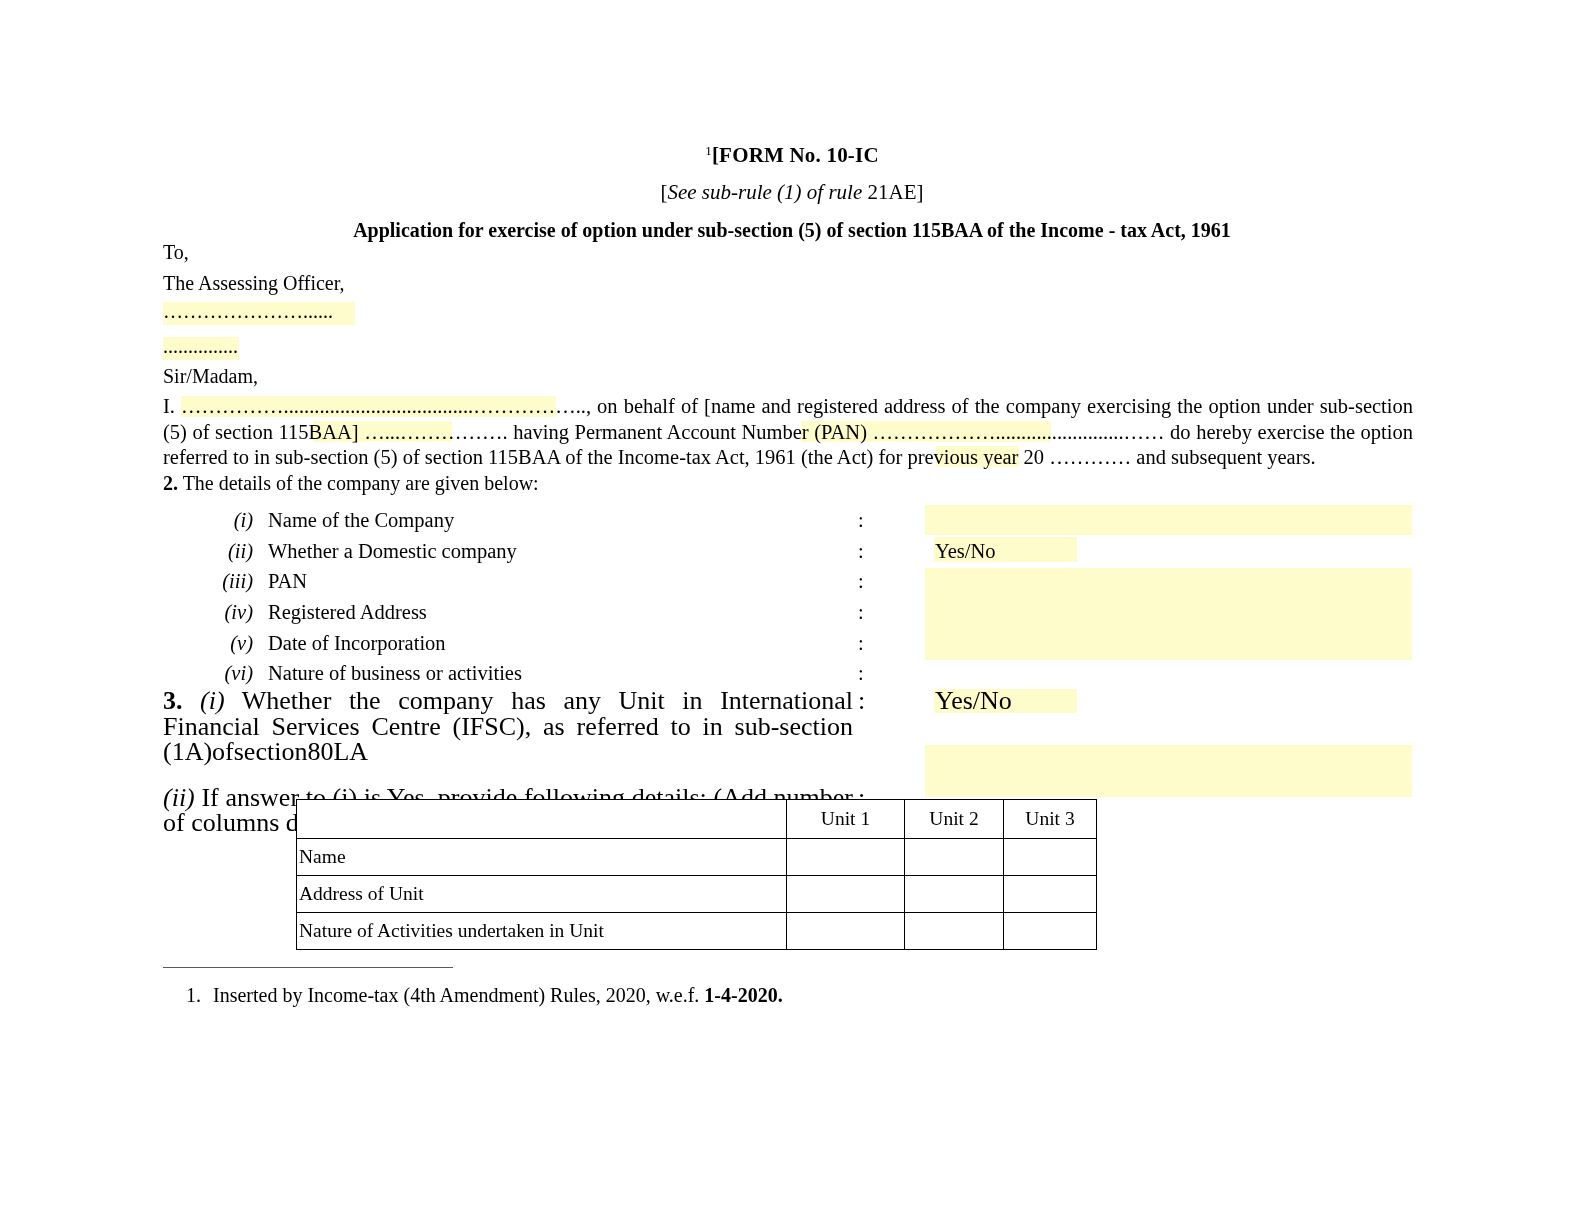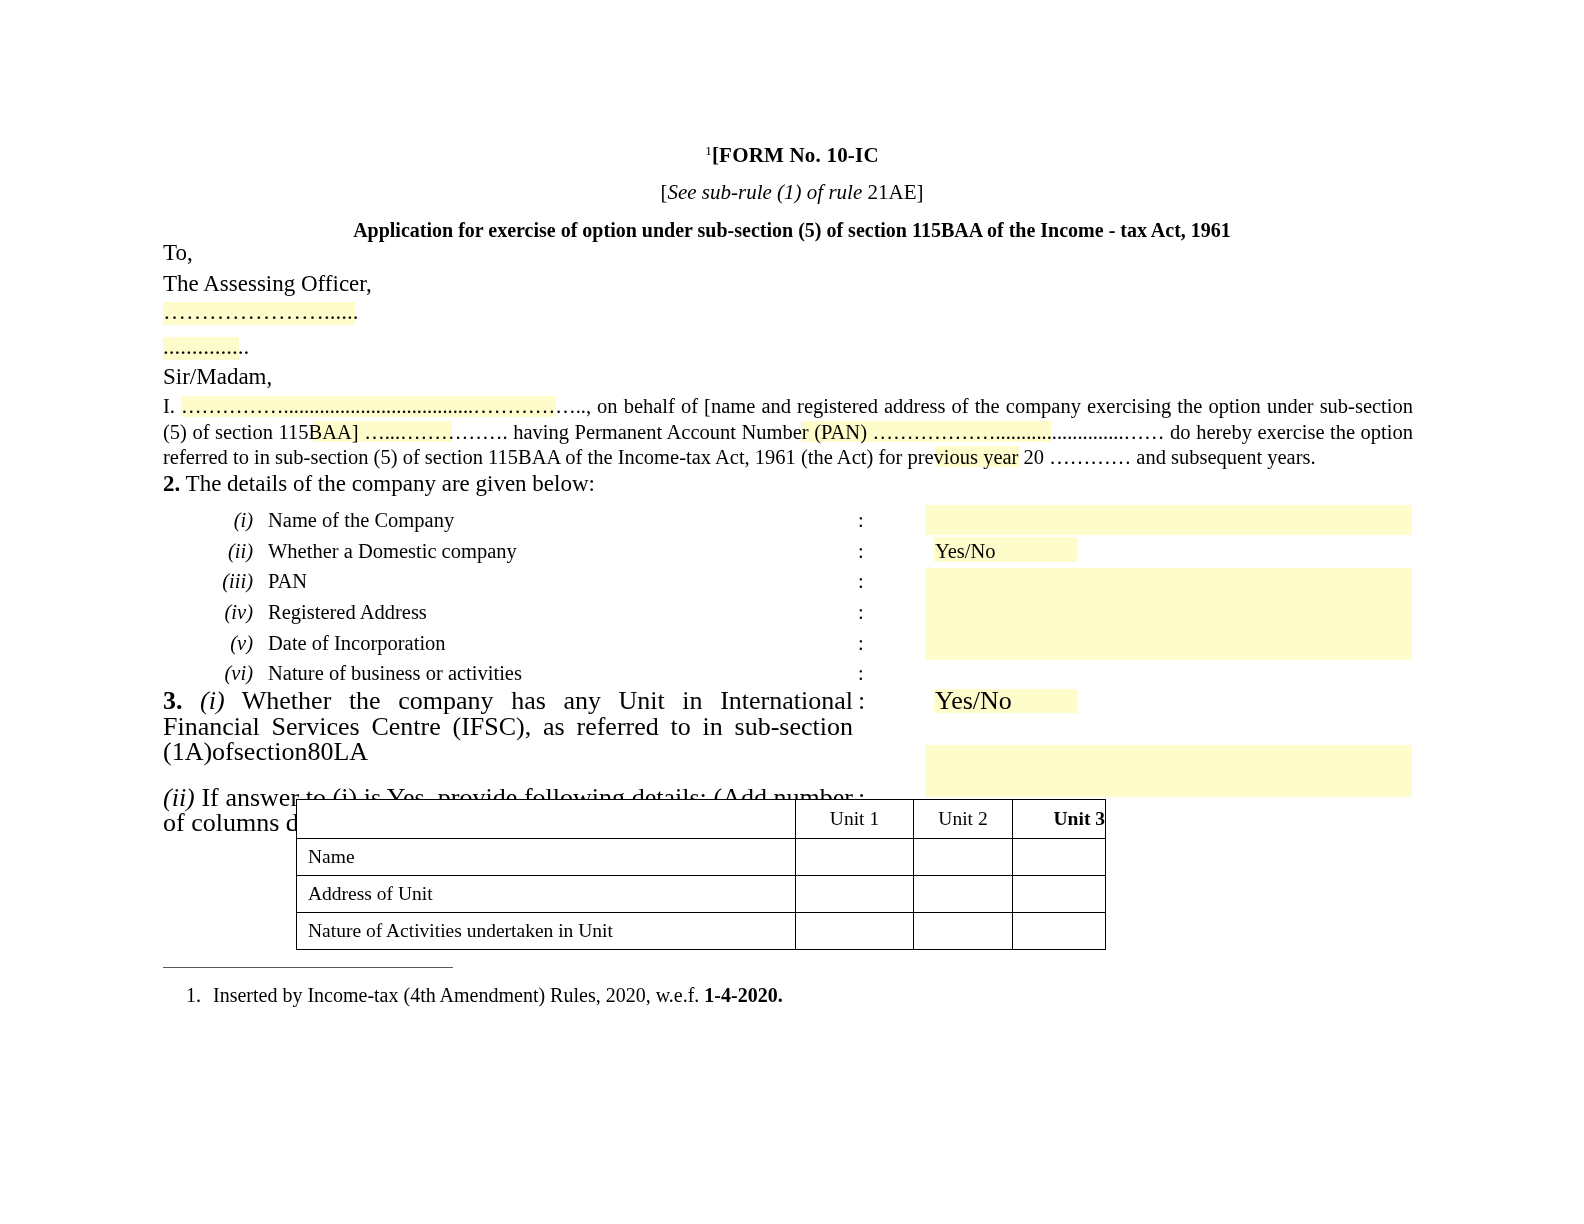--- a/index.html
+++ b/index.html
@@ -58,21 +58,21 @@
   .app-line {
     font-size: 20px;
     font-weight: bold;
     line-height: 26px;
     margin-top: 12px;
   }
 
   
   .body-text {
     position: absolute;
-    font-size: 23px;
+    font-size: 20px;
     line-height: 25.5px;
     z-index: 2;
     white-space: nowrap;
     text-align: center;
   }
   .para {
     position: absolute;
     left: 163px;
     width: 1250px;
     font-size: 20.5px;
@@ -159,24 +159,24 @@
   }
   .units-table td, .units-table th {
     border: 1.6px solid #000000;
     font-size: 19.5px;
     font-weight: normal;
     font-family: "Liberation Serif", "DejaVu Serif", serif;
     padding: 0;
     height: 36px;
     vertical-align: middle;
   }
-  .units-table .c0 { width: 487px; text-align: left; padding-left: 11px; }
+  .units-table .c0 { width: 487px; text-align: left; padding-left: 2px; }
   .units-table .c1 { width: 117px; text-align: center; }
   .units-table .c2 { width: 98px;  text-align: center; }
-  .units-table .c3 { width: 92px;  text-align: right; font-weight: bold; }
+  .units-table .c3 { width: 92px;  text-align: center; }
   .units-table tr.hdr td { height: 38px; }
 
   
   .fn-rule {
     position: absolute;
     left: 163px;
     top: 967px;
     width: 290px;
     height: 0;
     border-top: 1.4px solid #5a5a5a;

